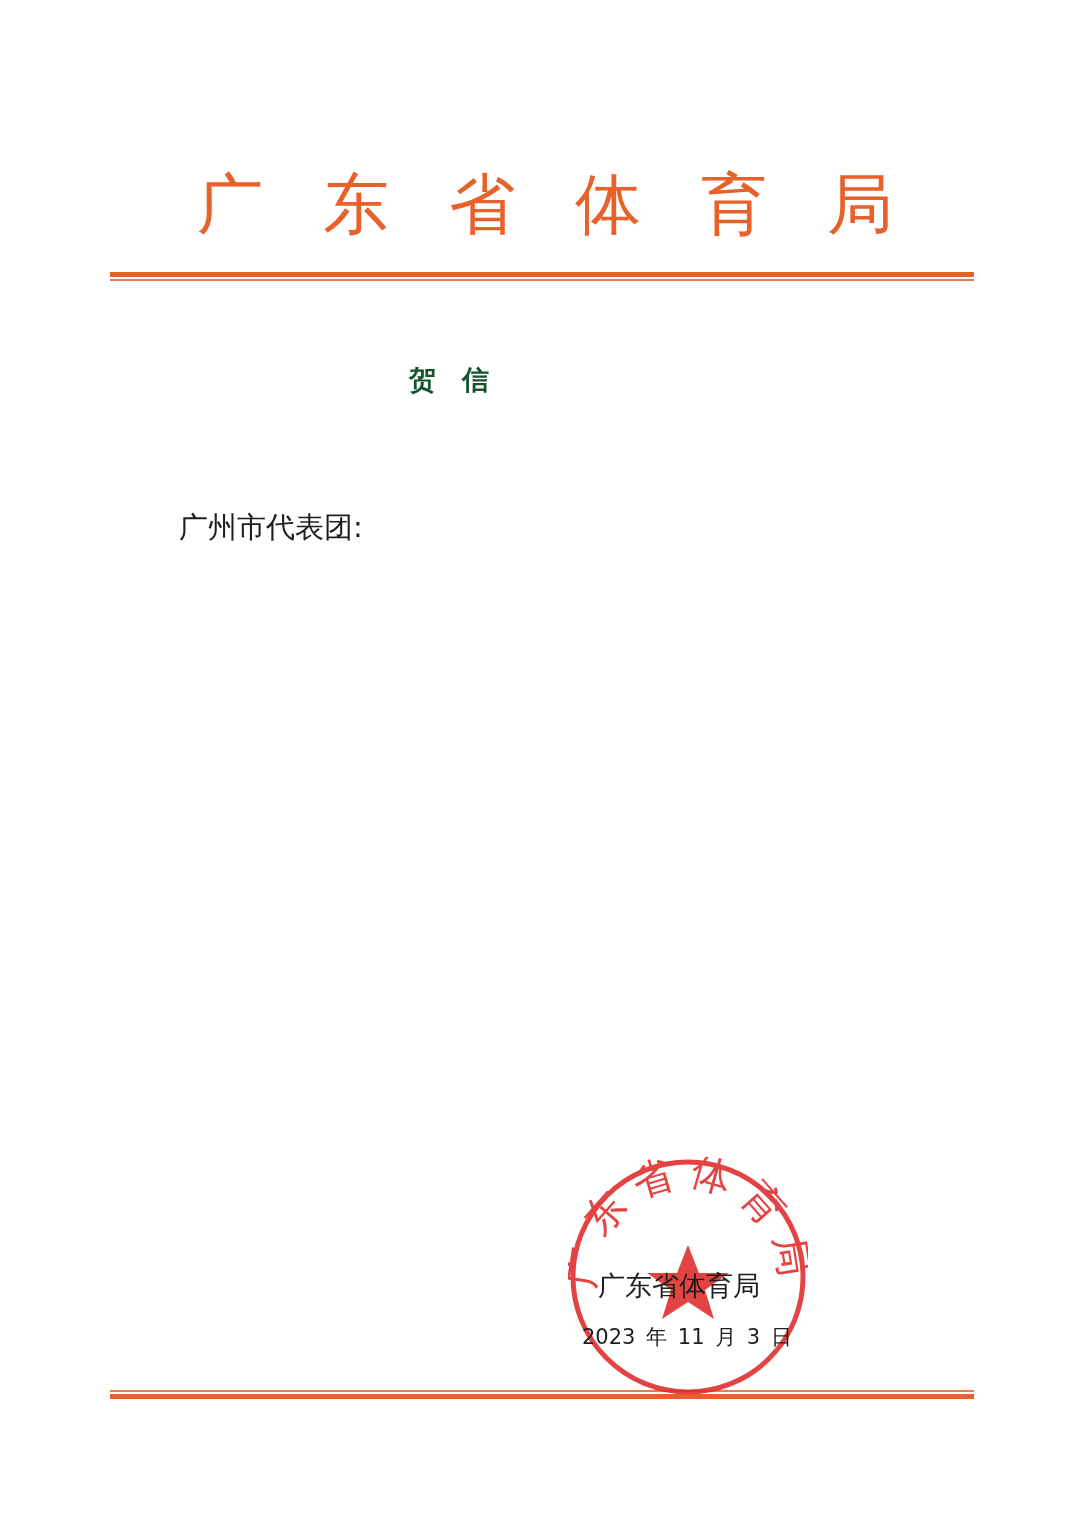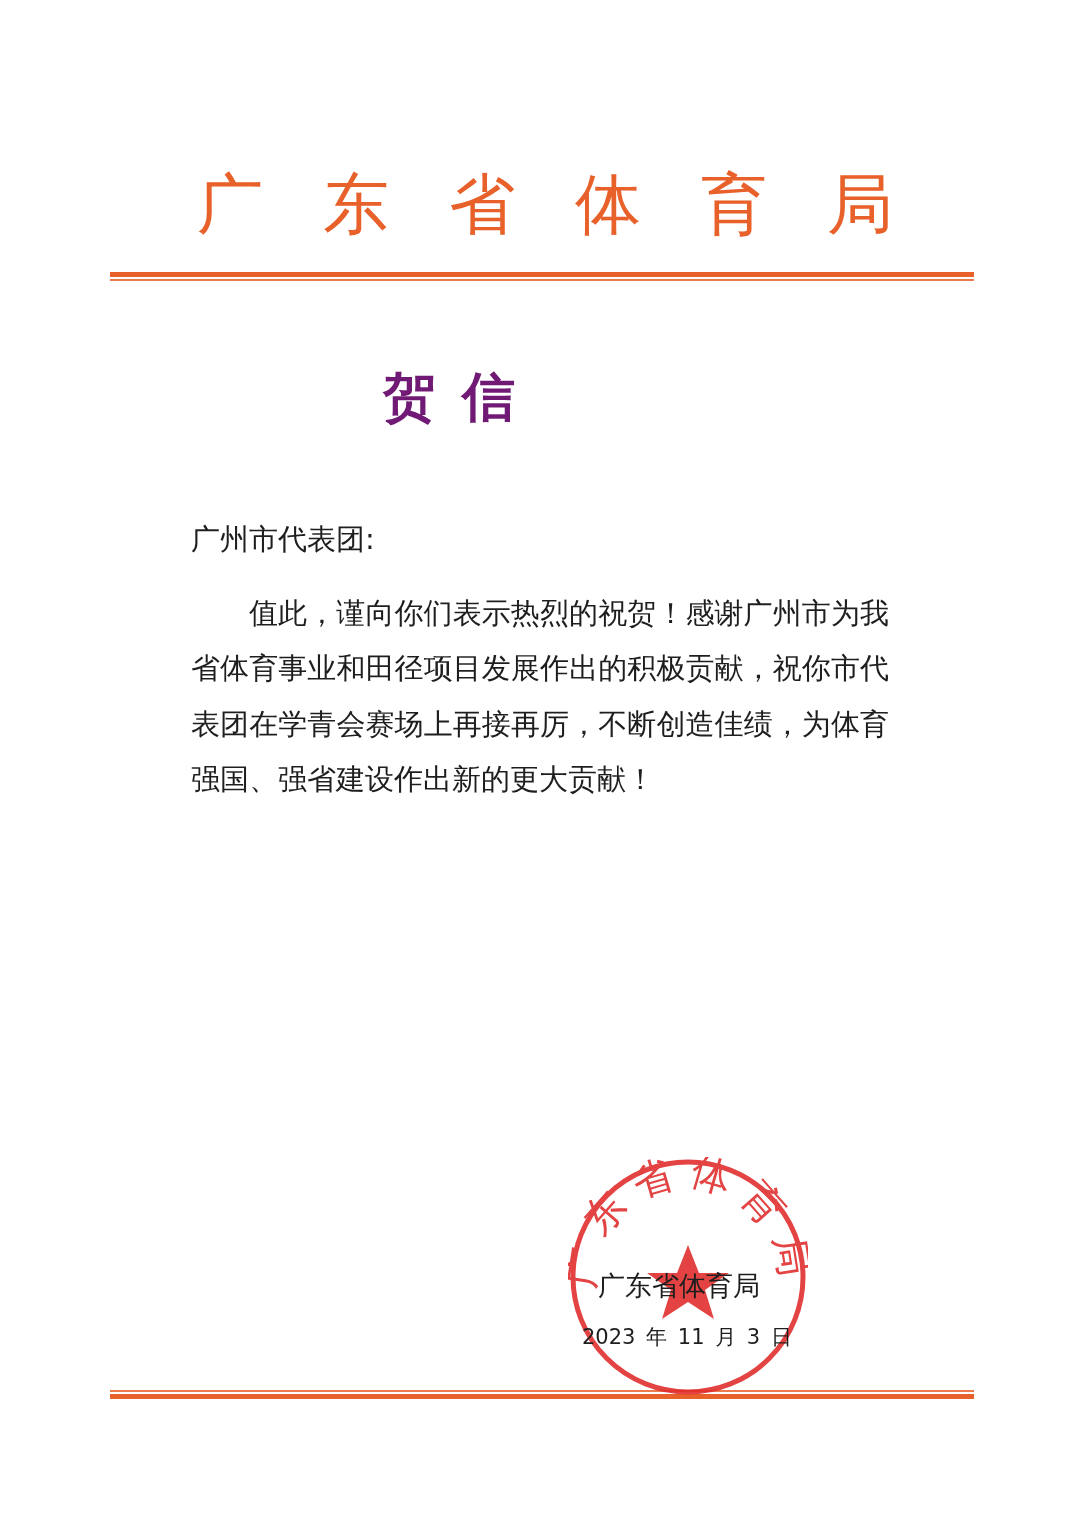--- a/index.html
+++ b/index.html
@@ -21,30 +21,30 @@
   .rule .thin { position: absolute; left: 0; width: 100%; height: 1.5px; background: #ec7a4a; }
   #rule-top { top: 272px; height: 10px; }
   #rule-top .thick { top: 0; }
   #rule-top .thin { top: 7px; }
   #rule-bottom { top: 1390px; height: 10px; }
   #rule-bottom .thin { top: 0; }
   #rule-bottom .thick { top: 4px; }
 
   .doc-title {
     position: absolute; left: 0; width: 924px; top: 362px;
-    text-align: center; font-size: 53px; font-weight: bold;
-    letter-spacing: 26px; color: #701a75;
+    text-align: center; font-size: 27px; font-weight: bold;
+    letter-spacing: 26px; color: #14532d;
   }
   .body-text {
     position: absolute; left: 173px; width: 734px; top: 494px;
     font-size: 29px; line-height: 55.5px; text-align: justify;
     text-justify: inter-character;
     font-family: "DejaVu Sans", sans-serif; color: #1e1e1e;
   }
-  .body-text p { margin: 18px; text-align: justify; text-justify: inter-character; }
+  .body-text p { margin: 6px; text-align: justify; text-justify: inter-character; }
   .body-text p.indent { text-indent: 58px; }
   .signature {
     position: absolute; left: 598px; top: 1268px; font-size: 27px;
     font-family: "DejaVu Sans", sans-serif; color: #1e1e1e; z-index: 3;
   }
   .date {
     position: absolute; left: 582px; top: 1323px; font-size: 21px;
     font-family: "DejaVu Sans", sans-serif; color: #1e1e1e; z-index: 3;
     word-spacing: 4px;
   }
@@ -64,21 +64,20 @@
 
 <div class="rule" id="rule-top">
   <div class="thick"></div>
   <div class="thin"></div>
 </div>
 
 <div class="doc-title">贺信</div>
 
 <div class="body-text">
   <p>广州市代表团:</p>
-  <p class="indent">值此，谨向你们表示热烈的祝贺！感谢广州市为我省体育事业和田径项目发展作出的积极贡献，祝你市代表团在学青会赛场上再接再厉，不断创造佳绩，为体育强国、强省建设作出新的更大贡献！</p>
 </div>
 
 <svg class="seal" viewBox="0 0 240 240">
   <defs>
     <path id="sealArc" d="M 42 170 A 92 92 0 1 1 198 170"></path>
   </defs>
   <circle cx="120" cy="120" r="115" fill="none" stroke="#e02a2a" stroke-width="5"></circle>
   <text font-size="40" fill="#e02a2a" font-family="DejaVu Sans, sans-serif" letter-spacing="12">
     <textPath href="#sealArc" startOffset="50%" text-anchor="middle">广东省体育局</textPath>
   </text>

